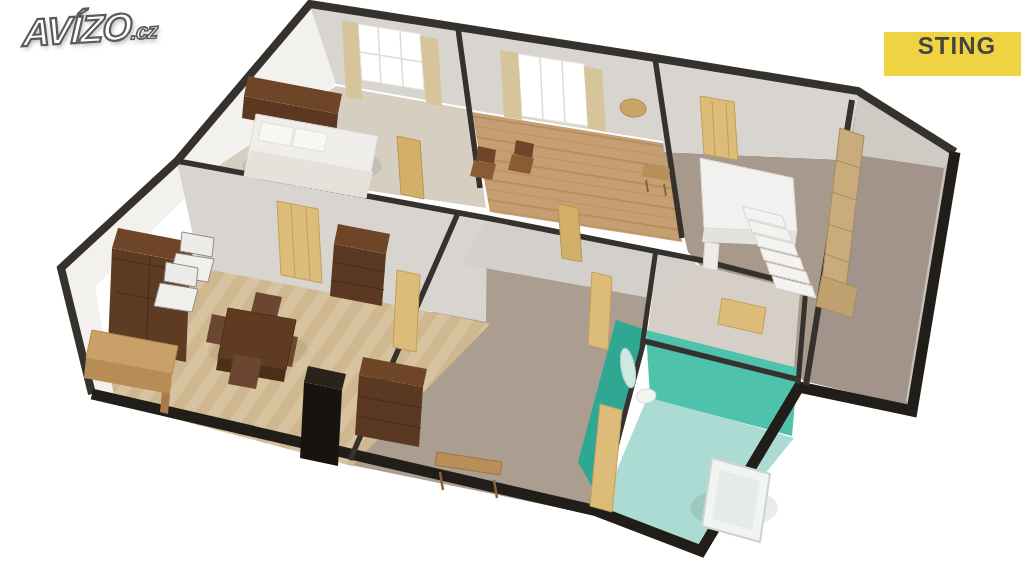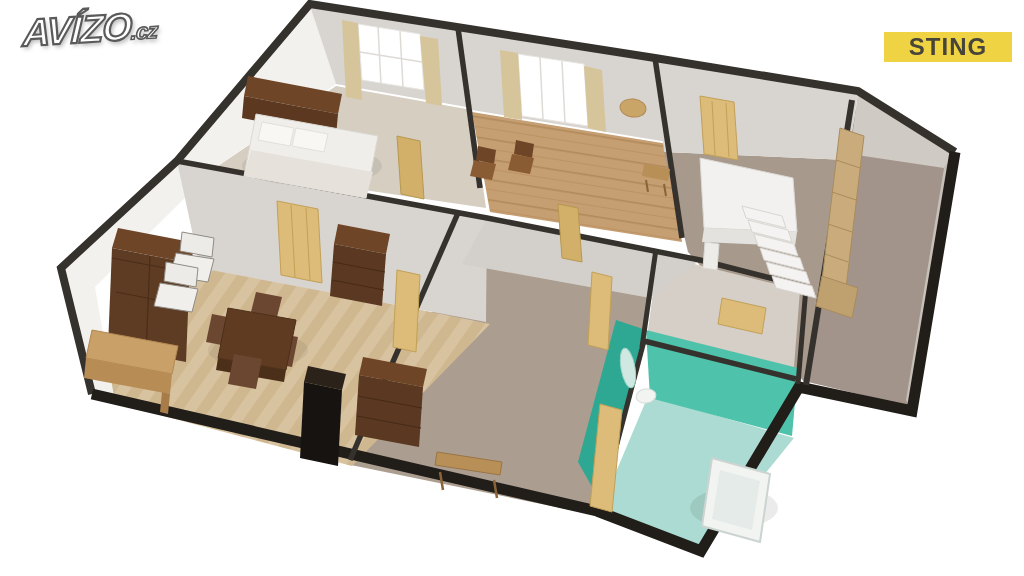--- a/index.html
+++ b/index.html
@@ -16,24 +16,24 @@
     font-style:italic;font-weight:900;letter-spacing:-1px;
     transform:rotate(-3.5deg) skewX(-6deg);transform-origin:left top;
     color:var(--logo-fill);
     -webkit-text-stroke:2.2px var(--logo-outline);
     text-shadow:2px 3px 4px rgba(90,90,90,.45);
     white-space:nowrap;
   }
   .logo .main{font-size:38px;}
   .logo .suffix{font-size:22px;-webkit-text-stroke:1.6px var(--logo-outline);}
   .badge{
-    position:absolute;left:884px;top:32px;width:128px;height:30px;z-index:5;
+    position:absolute;left:884px;top:32px;width:128px;height:44px;z-index:5;
     background:var(--badge-bg);color:var(--badge-text);
-    display:flex;align-items:center;justify-content:center;
-    font-weight:700;font-size:24px;letter-spacing:1px;
+    display:flex;justify-content:center;
+    font-weight:700;font-size:24px;letter-spacing:1px;padding-left:9px;
   }
 
   
   .f-bedroom{fill:var(--bedroom-floor);}
   .f-carpet{fill:var(--carpet);}
   .f-carpet2{fill:var(--carpet-dark);}
   .f-carpet3{fill:#ab9d8f;}
   .f-smallroom{fill:#d5cfc8;}
   .f-bathfloor{fill:var(--bath-floor);}
   .wall-face{fill:var(--wall-face);}

